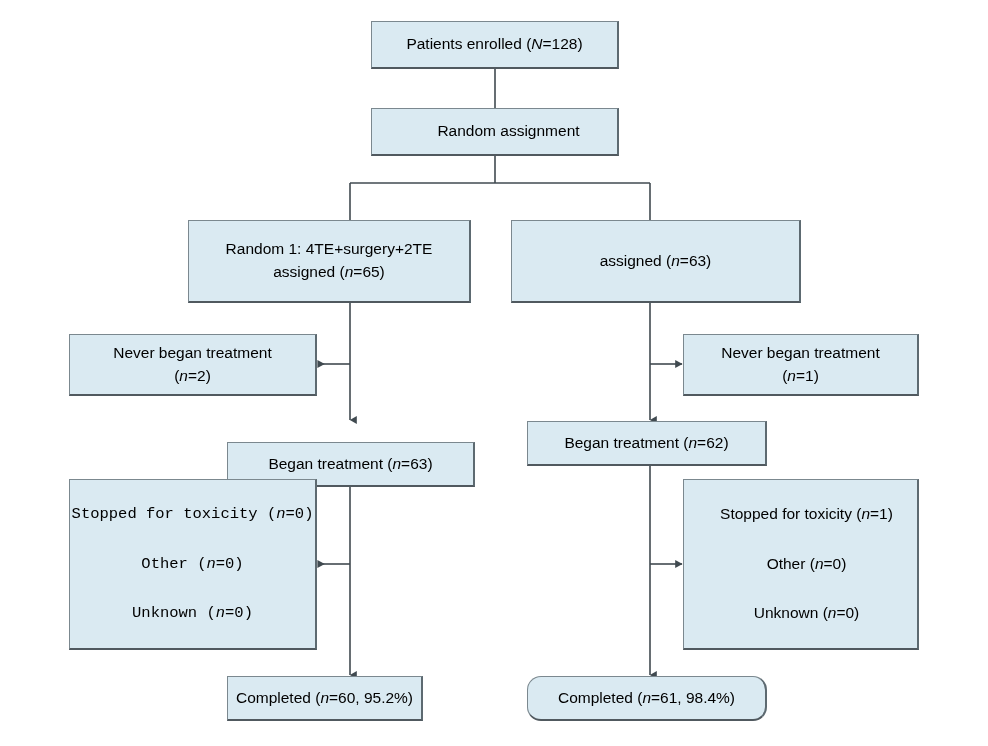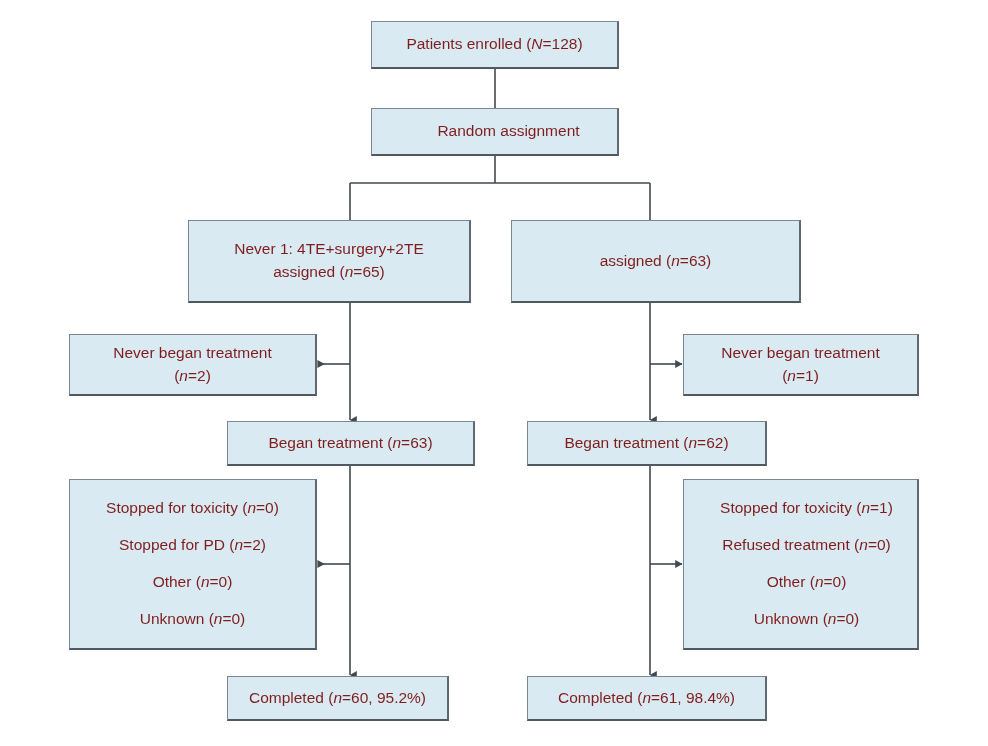--- a/index.html
+++ b/index.html
@@ -42,21 +42,21 @@
     border-right-color: #5d6a71;
     border-bottom-color: #50595f;
     border-bottom-width: 2px;
     border-right-width: 2px;
     display: flex;
     flex-direction: column;
     align-items: center;
     justify-content: center;
     font-size: 15.5px;
     line-height: 1.48;
-    color: #7f1d1d;
+    color: #000000;
     padding: 2px 6px;
   }
 
   .node .line {
     white-space: nowrap;
     display: block;
   }
 
   .node.multi .line {
     margin: 0;
@@ -118,61 +118,59 @@
 
   <div class="node" style="left:371px; top:21px; width:248px; height:48px;">
     <span class="line">Patients enrolled (<i class="var">N</i>=128)</span>
   </div>
 
   <div class="node" style="left:371px; top:108px; width:248px; height:48px;padding-left:34px;">
     <span class="line">Random assignment</span>
   </div>
 
   <div class="node multi" style="left:188px; top:220px; width:283px; height:83px;">
-    <span class="line">Never 1: 4TE+surgery+2TE</span>
+    <span class="line">Random 1: 4TE+surgery+2TE</span>
     <span class="line">assigned (<i class="var">n</i>=65)</span>
   </div>
 
   <div class="node multi" style="left:511px; top:220px; width:290px; height:83px;">
     <span class="line">assigned (<i class="var">n</i>=63)</span>
   </div>
 
   <div class="node multi" style="left:69px; top:334px; width:248px; height:62px;">
     <span class="line">Never began treatment</span>
     <span class="line">(<i class="var">n</i>=2)</span>
   </div>
 
   <div class="node multi" style="left:683px; top:334px; width:236px; height:62px;">
     <span class="line">Never began treatment</span>
     <span class="line">(<i class="var">n</i>=1)</span>
   </div>
 
-  <div class="node" style="left:227px; top:421px; width:248px; height:45px;">
+  <div class="node" style="left:227px; top:442px; width:248px; height:45px;">
     <span class="line">Began treatment (<i class="var">n</i>=63)</span>
   </div>
 
   <div class="node" style="left:527px; top:421px; width:240px; height:45px;">
     <span class="line">Began treatment (<i class="var">n</i>=62)</span>
   </div>
 
-  <div class="node reasons" style="left:69px; top:479px; width:248px; height:171px;">
+  <div class="node reasons" style="left:69px; top:479px; width:248px; height:171px;font-family:Liberation Mono, monospace;">
     <span class="line">Stopped for toxicity (<i class="var">n</i>=0)</span>
-    <span class="line">Stopped for PD (<i class="var">n</i>=2)</span>
     <span class="line">Other (<i class="var">n</i>=0)</span>
     <span class="line">Unknown (<i class="var">n</i>=0)</span>
   </div>
 
   <div class="node reasons" style="left:683px; top:479px; width:236px; height:171px;padding-left:20px;">
     <span class="line">Stopped for toxicity (<i class="var">n</i>=1)</span>
-    <span class="line">Refused treatment (<i class="var">n</i>=0)</span>
     <span class="line">Other (<i class="var">n</i>=0)</span>
     <span class="line">Unknown (<i class="var">n</i>=0)</span>
   </div>
 
-  <div class="node" style="left:227px; top:676px; width:222px; height:45px;">
+  <div class="node" style="left:227px; top:676px; width:196px; height:45px;">
     <span class="line">Completed (<i class="var">n</i>=60, 95.2%)</span>
   </div>
 
-  <div class="node" style="left:527px; top:676px; width:240px; height:45px;">
+  <div class="node" style="left:527px; top:676px; width:240px; height:45px;border-radius:14px;">
     <span class="line">Completed (<i class="var">n</i>=61, 98.4%)</span>
   </div>
 
 </div>
 
 </body></html>

